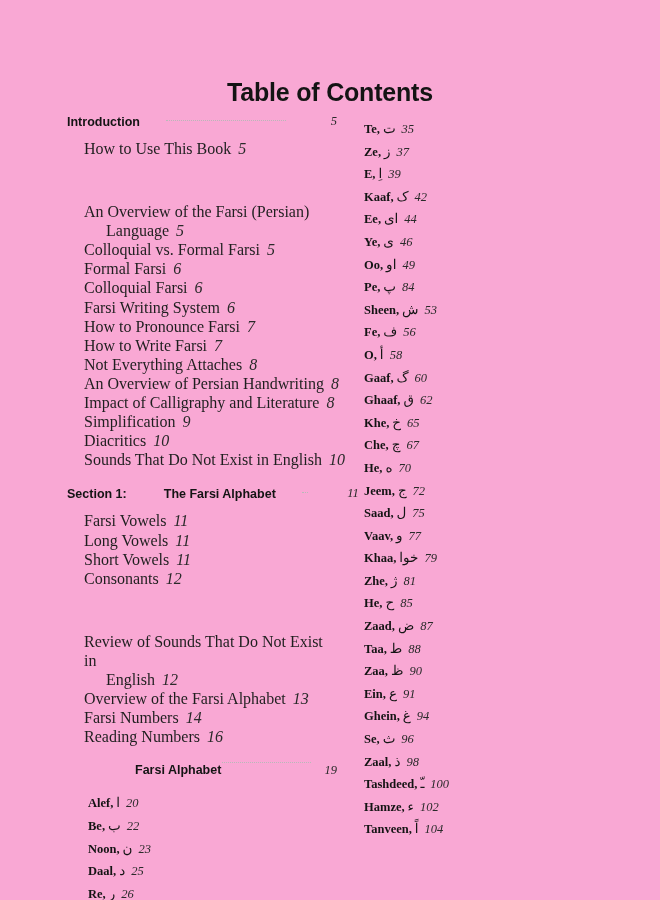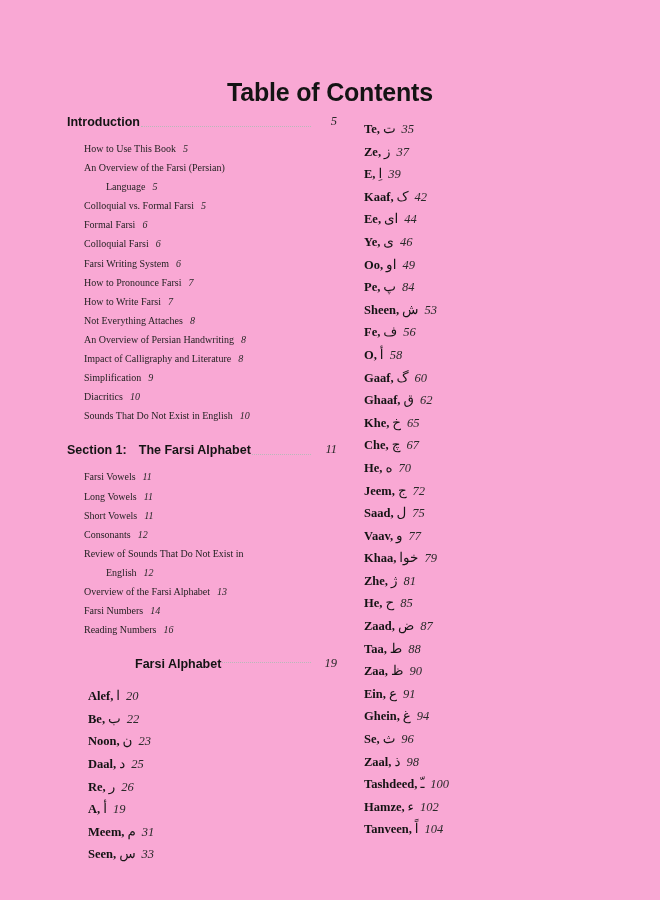--- a/index.html
+++ b/index.html
@@ -49,22 +49,23 @@
   .heading {
     font-family: "Liberation Sans", "DejaVu Sans", sans-serif;
     font-weight: bold;
     font-size: 12.5px;
     color: #141414;
     margin: 0;
     position: relative;
   }
   .heading-row {
     display: flex;
-    align-items: flex-end;
+    align-items: center;
     width: 100%;
+    gap: 25px;
   }
   .heading-label {
     flex: 0 0 auto;
     white-space: nowrap;
     padding-right: 12px;
   }
   .heading-title {
     flex: 0 0 auto;
     white-space: nowrap;
   }
@@ -82,51 +83,52 @@
     font-style: italic;
     font-weight: normal;
     font-size: 12.5px;
     color: #2a2a2a;
     text-align: right;
     min-width: 18px;
     padding-left: 6px;
   }
   .heading-cont {
     display: flex;
-    align-items: center;
+    align-items: flex-start;
     width: 100%;
     padding-left: 68px;
     box-sizing: border-box;
   }
 
   
   .entries {
     margin: 0;
     padding: 0;
     list-style: none;
   }
   .entry {
     position: relative;
     font-family: "Liberation Serif", "DejaVu Serif", serif;
-    font-size: 10px;
+    font-size: 16px;
     line-height: 19.1px;
     color: #1f1f1f;
     padding-left: 17px;
     white-space: nowrap;
   }
   .entry .t { }
   .entry .n {
     font-style: italic;
     padding-left: 7px;
     color: #2a2a2a;
   }
   .entry-wrap {
     white-space: normal;
     padding-left: 17px;
     text-indent: 0;
+    margin-top: 44px;
   }
   .entry-wrap .line2 {
     display: block;
     padding-left: 22px;
   }
 
   
   .letters {
     margin: 4px;
     padding: 0;

